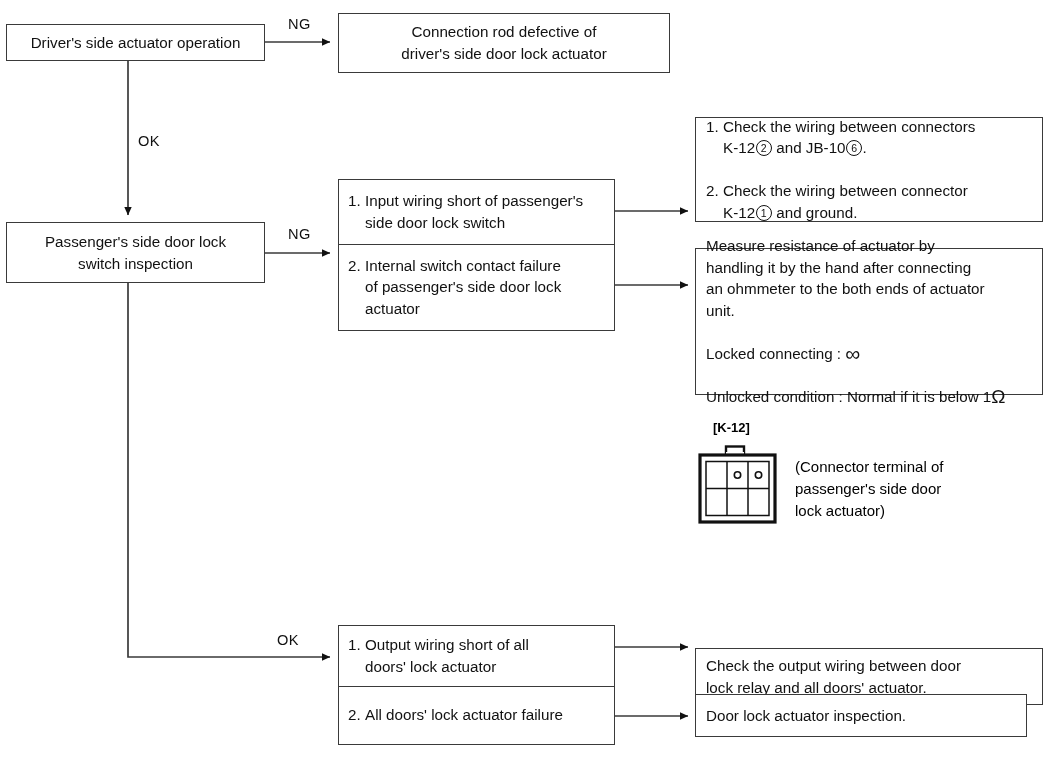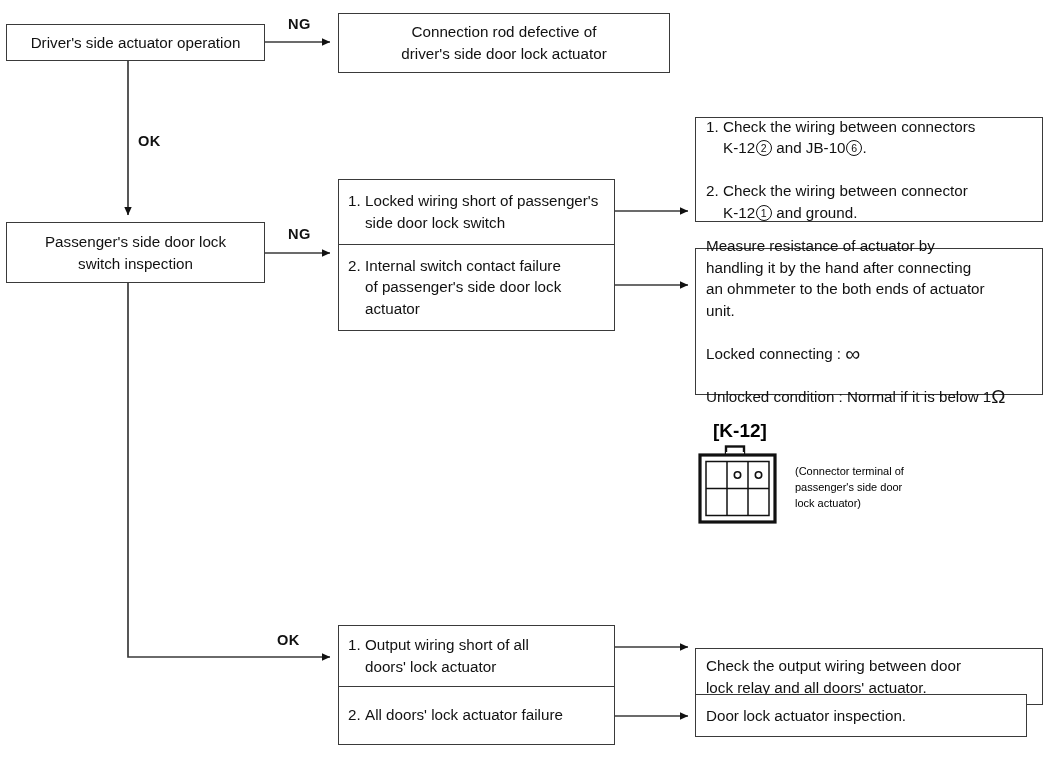--- a/index.html
+++ b/index.html
@@ -18,26 +18,26 @@
     display:flex;align-items:center;
   }
   .divider{position:absolute;left:0;right:0;height:1.4px;background:#3a3a3a;}
   .txt{font-size:15.2px;line-height:1.42;color:#111;white-space:pre-line;}
   .center{justify-content:center;text-align:center;}
   .pad{padding:0 9px;}
   .num-line{display:flex;align-items:flex-start;}
   .num{flex:0 0 auto;width:17px;}
   .ind{padding-left:0;}
   .lbl{
-    position:absolute;font-size:14.6px;font-weight:bold;letter-spacing:.4px;color:#111;
+    position:absolute;font-size:14.6px;font-weight:normal;letter-spacing:.4px;color:#111;
   }
   svg.wires{position:absolute;left:0;top:0;width:1050px;height:765px;overflow:visible;}
   .conn-wrap{position:absolute;}
-  .conn-tag{position:absolute;font-size:19px;font-weight:bold;}
-  .conn-caption{position:absolute;font-size:11px;line-height:1.45;white-space:pre-line;margin-top:8px;}
+  .conn-tag{position:absolute;font-size:13px;font-weight:bold;}
+  .conn-caption{position:absolute;font-size:15px;line-height:1.45;white-space:pre-line;}
   .circnum{
     display:inline-flex;align-items:center;justify-content:center;
     width:14px;height:14px;border:1.2px solid #111;border-radius:50%;
     font-size:10.5px;line-height:1;vertical-align:1px;margin:0 .5px;
   }
   .infty{font-size:21px;line-height:0;position:relative;top:2px;letter-spacing:0;}
   .ohm{font-size:19px;line-height:0;position:relative;top:1px;}
 </style>
 </head>
 <body>
@@ -92,21 +92,21 @@
     <div class="cell center pad" style="top:0;bottom:0;">
       <span class="txt">Passenger's side door lock
 switch inspection</span>
     </div>
   </div>
 
   <div class="box" style="left:338px;top:179px;width:277px;height:152px;">
     <div class="cell pad" style="top:0;height:64px;">
       <div class="txt num-line">
         <span class="num">1.</span>
-        <span class="ind">Locked wiring short of passenger's
+        <span class="ind">Input wiring short of passenger's
 side door lock switch</span>
       </div>
     </div>
     <div class="divider" style="top:64px;"></div>
     <div class="cell pad" style="top:65px;height:84px;">
       <div class="txt num-line">
         <span class="num">2.</span>
         <span class="ind">Internal switch contact failure
 of passenger's side door lock
 actuator</span>

